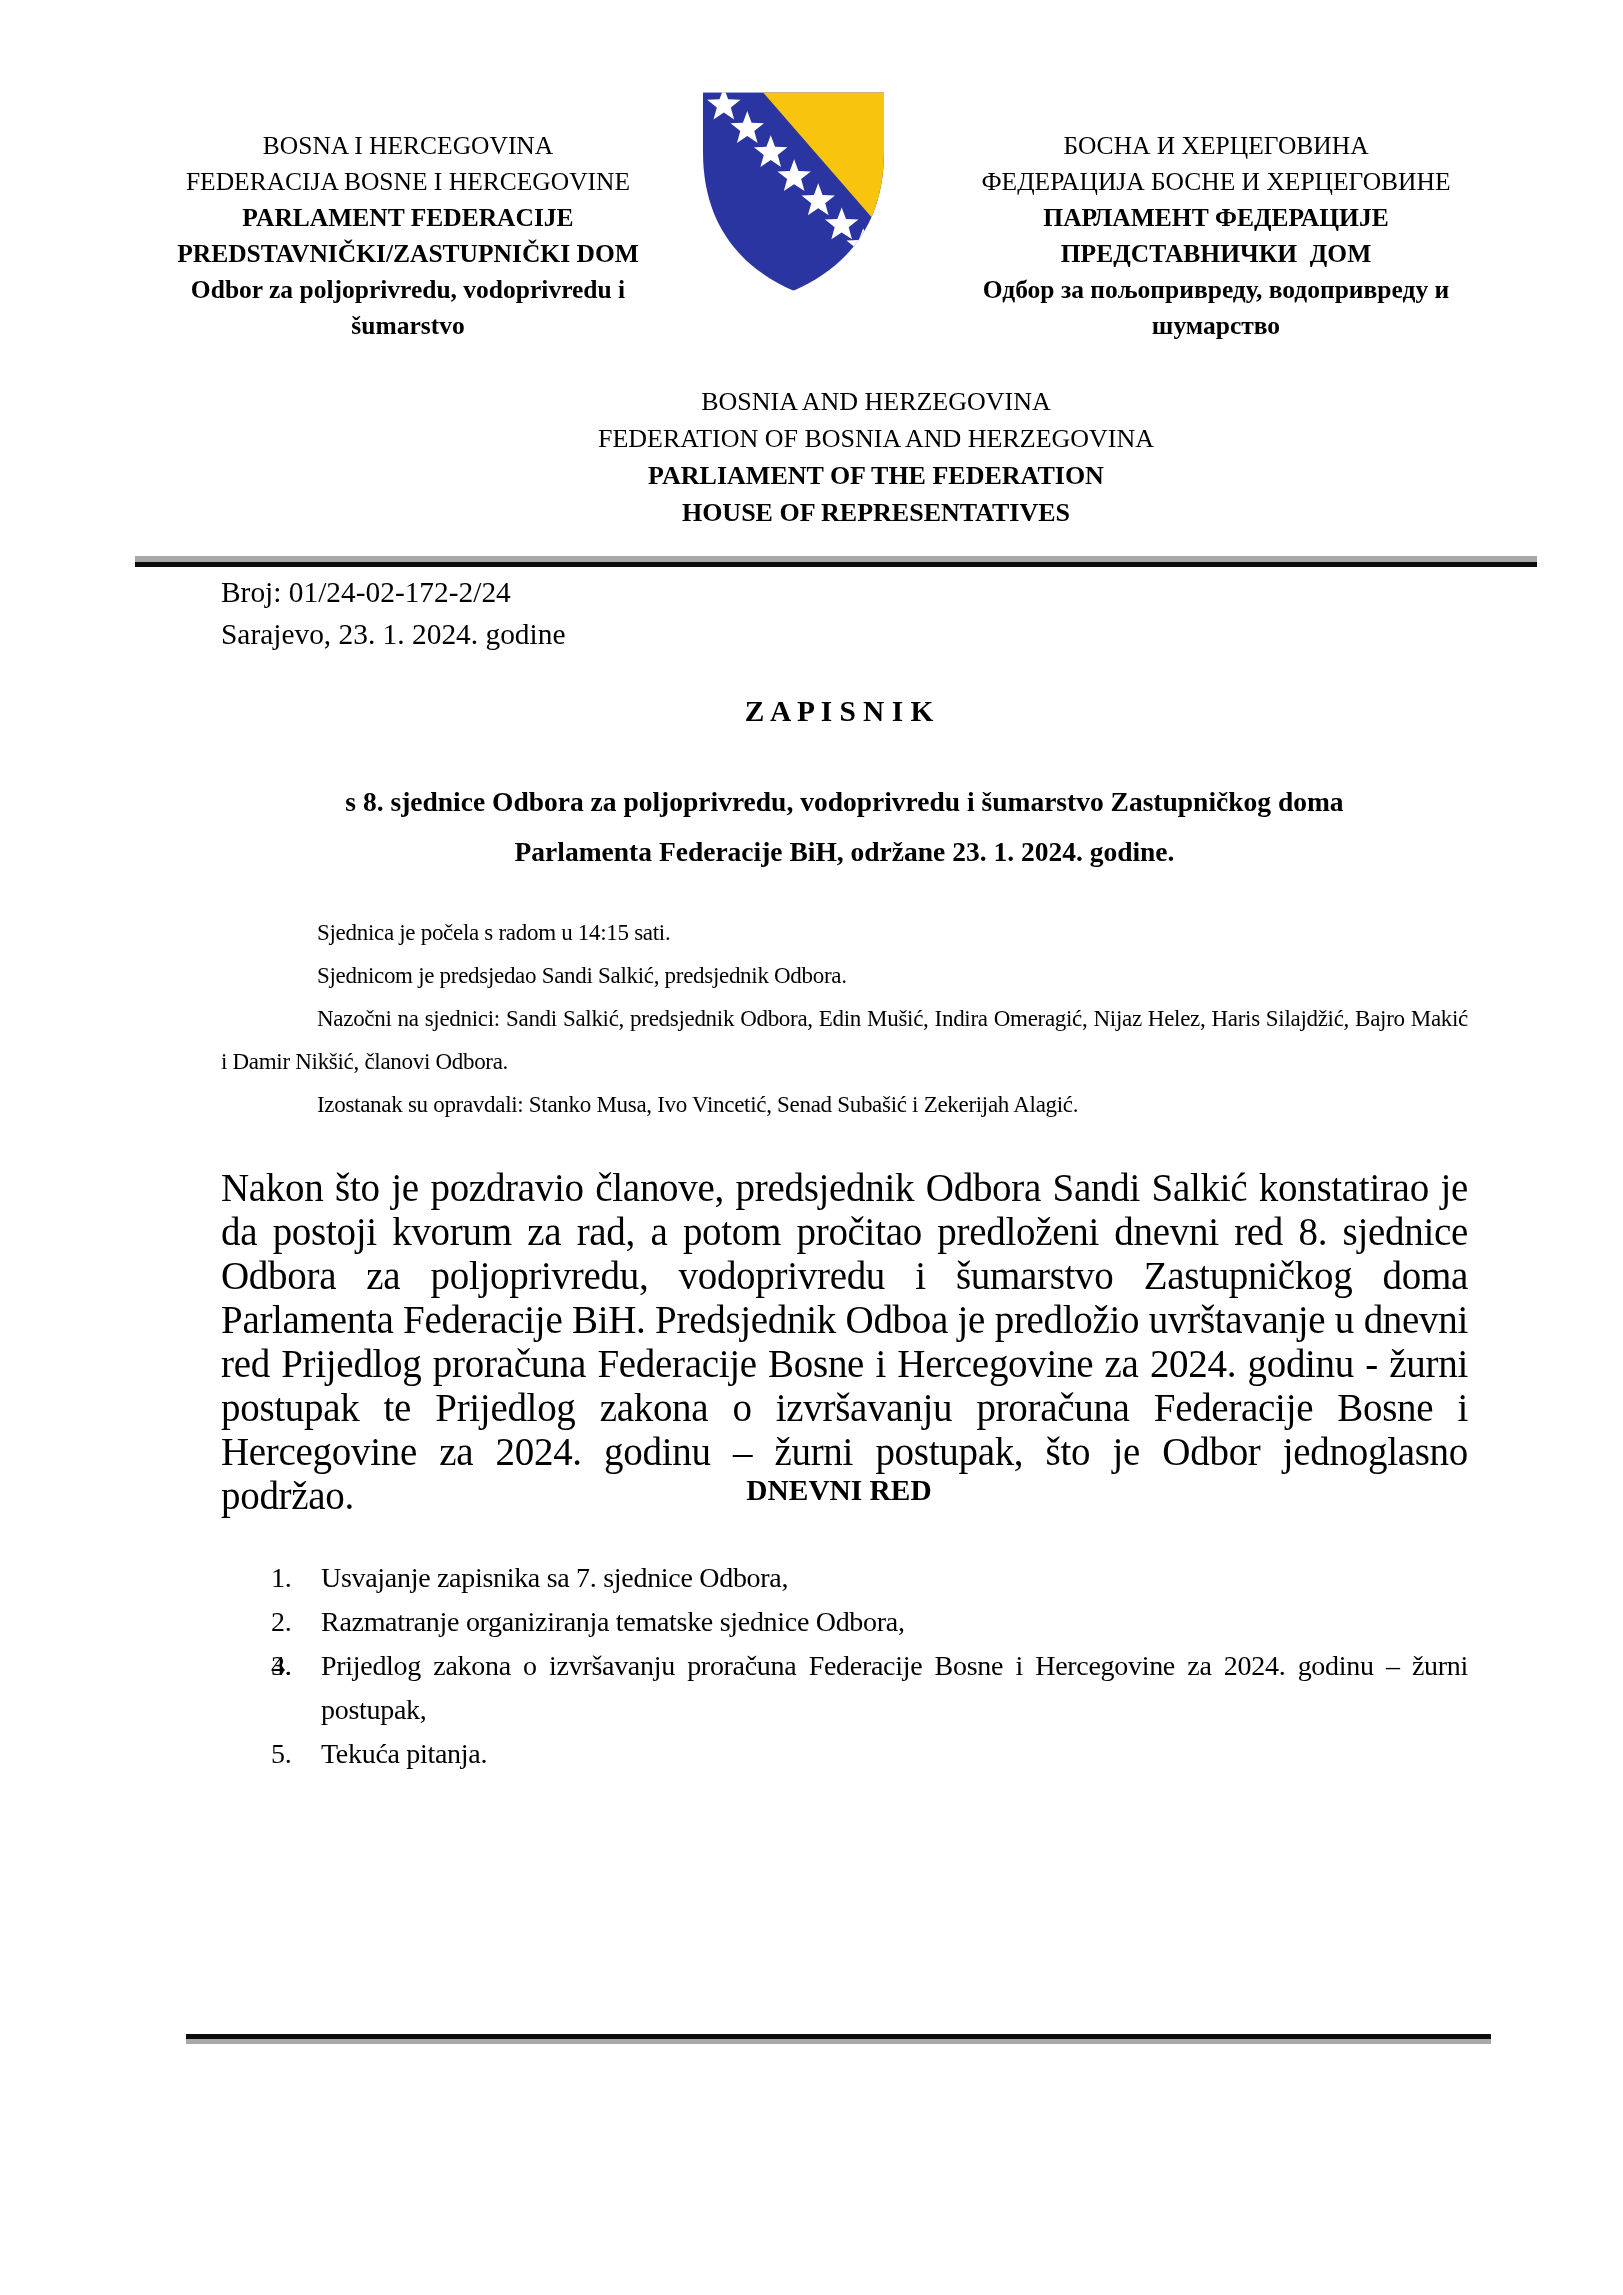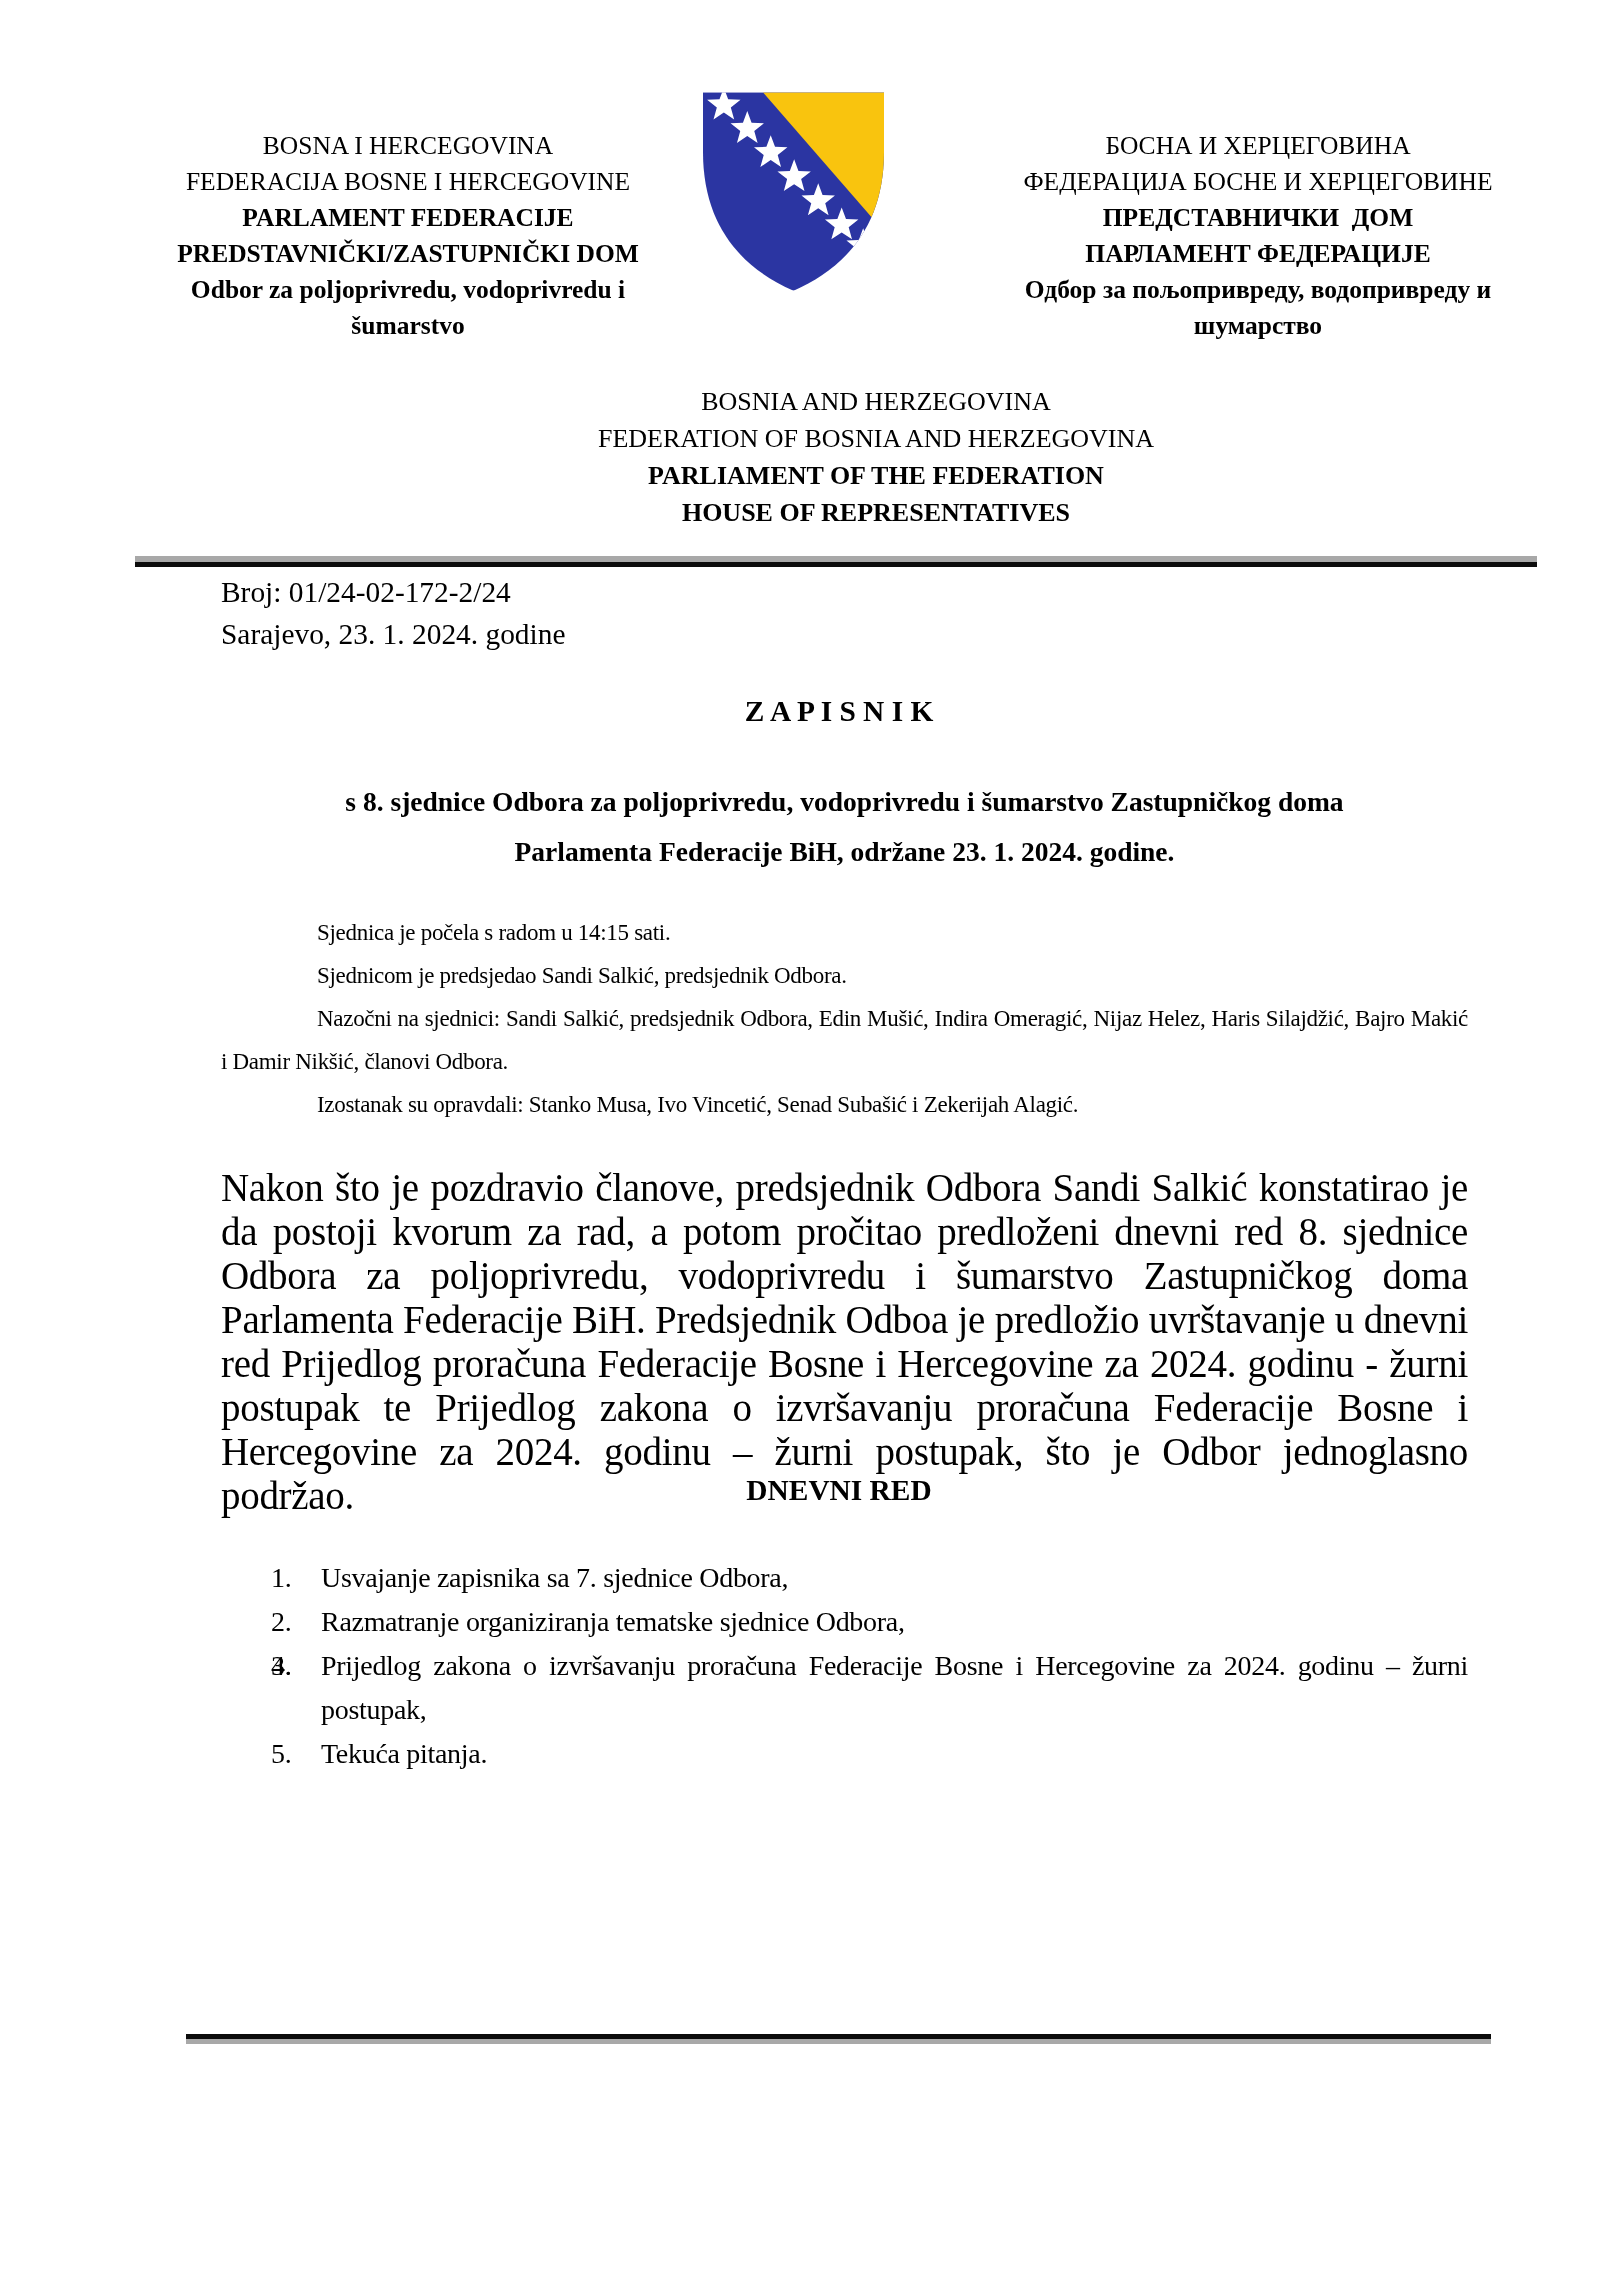--- a/index.html
+++ b/index.html
@@ -4,21 +4,21 @@
 <style>
   html,body{margin:0;padding:0;background:#ffffff;}
   .page{
     position:relative;width:1622px;height:2295px;background:#ffffff;
     font-family:"Liberation Serif","DejaVu Serif",serif;color:#000;overflow:hidden;margin-left:28px;
   }
   .b{font-weight:bold;}
   
   .mh-col{position:absolute;top:128px;font-size:25.5px;line-height:36px;text-align:center;}
   .mh-left{left:105px;width:550px;}
-  .mh-right{left:929px;width:602px;}
+  .mh-right{left:887px;width:602px;}
   
   .emblem{position:absolute;left:675px;top:92px;width:181px;height:199px;}
   
   .mh-center{position:absolute;left:0;top:383px;width:100%;font-size:26px;line-height:37px;text-align:center;padding-left:37px;}
   
   .rule-top{position:absolute;left:107px;top:556px;width:1402px;font-size:0;}
   .rule-top .gray{height:5.9px;}
   .rule-top .black{height:5.2px;}
   .rule-bottom{position:absolute;left:158px;top:2034px;width:1305px;font-size:0;}
   .rule-bottom .black{height:5.2px;}
@@ -77,22 +77,22 @@
           <use href="#star" transform="translate(213,204)"></use>
           <use href="#star" transform="translate(246,236)"></use>
         </g>
       </g>
     </svg>
   </div>
 
   <div class="mh-col mh-right">
     <div>БОСНА И ХЕРЦЕГОВИНА</div>
     <div>ФЕДЕРАЦИЈА БОСНЕ И ХЕРЦЕГОВИНЕ</div>
+    <div class="b">ПАРЛАМЕНТ ФЕДЕРАЦИЈЕ</div>
     <div class="b">ПРЕДСТАВНИЧКИ&nbsp; ДОМ</div>
-    <div class="b">ПАРЛАМЕНТ ФЕДЕРАЦИЈЕ</div>
     <div class="b">Одбор за пољопривреду, водопривреду и</div>
     <div class="b">шумарство</div>
   </div>
 
   <div class="mh-center">
     <div>BOSNIA AND HERZEGOVINA</div>
     <div>FEDERATION OF BOSNIA AND HERZEGOVINA</div>
     <div class="b">PARLIAMENT OF THE FEDERATION</div>
     <div class="b">HOUSE OF REPRESENTATIVES</div>
   </div>

